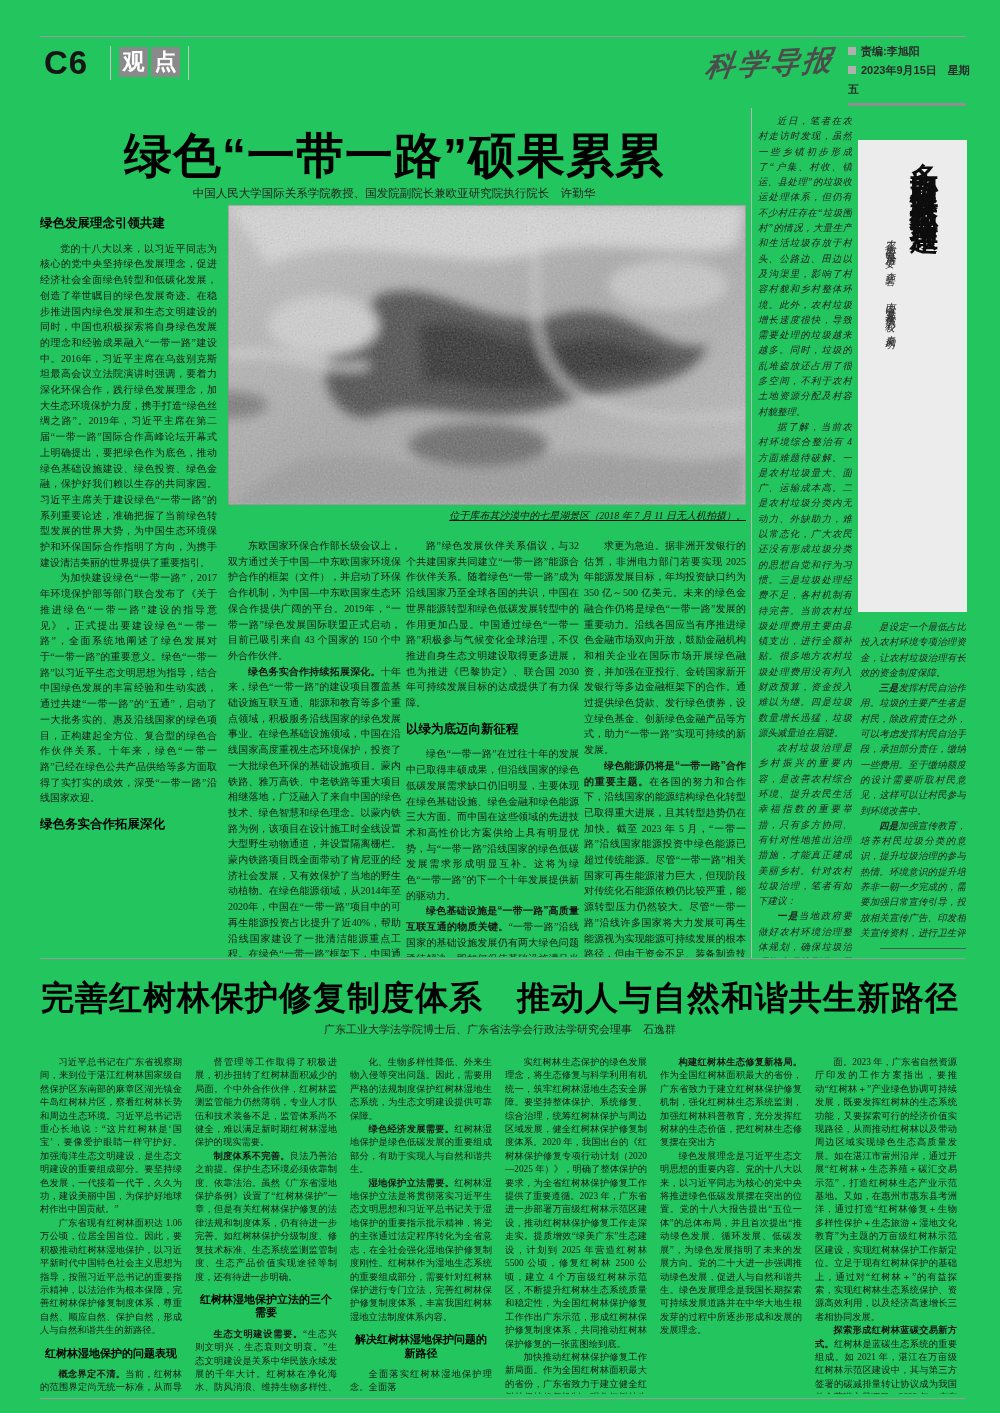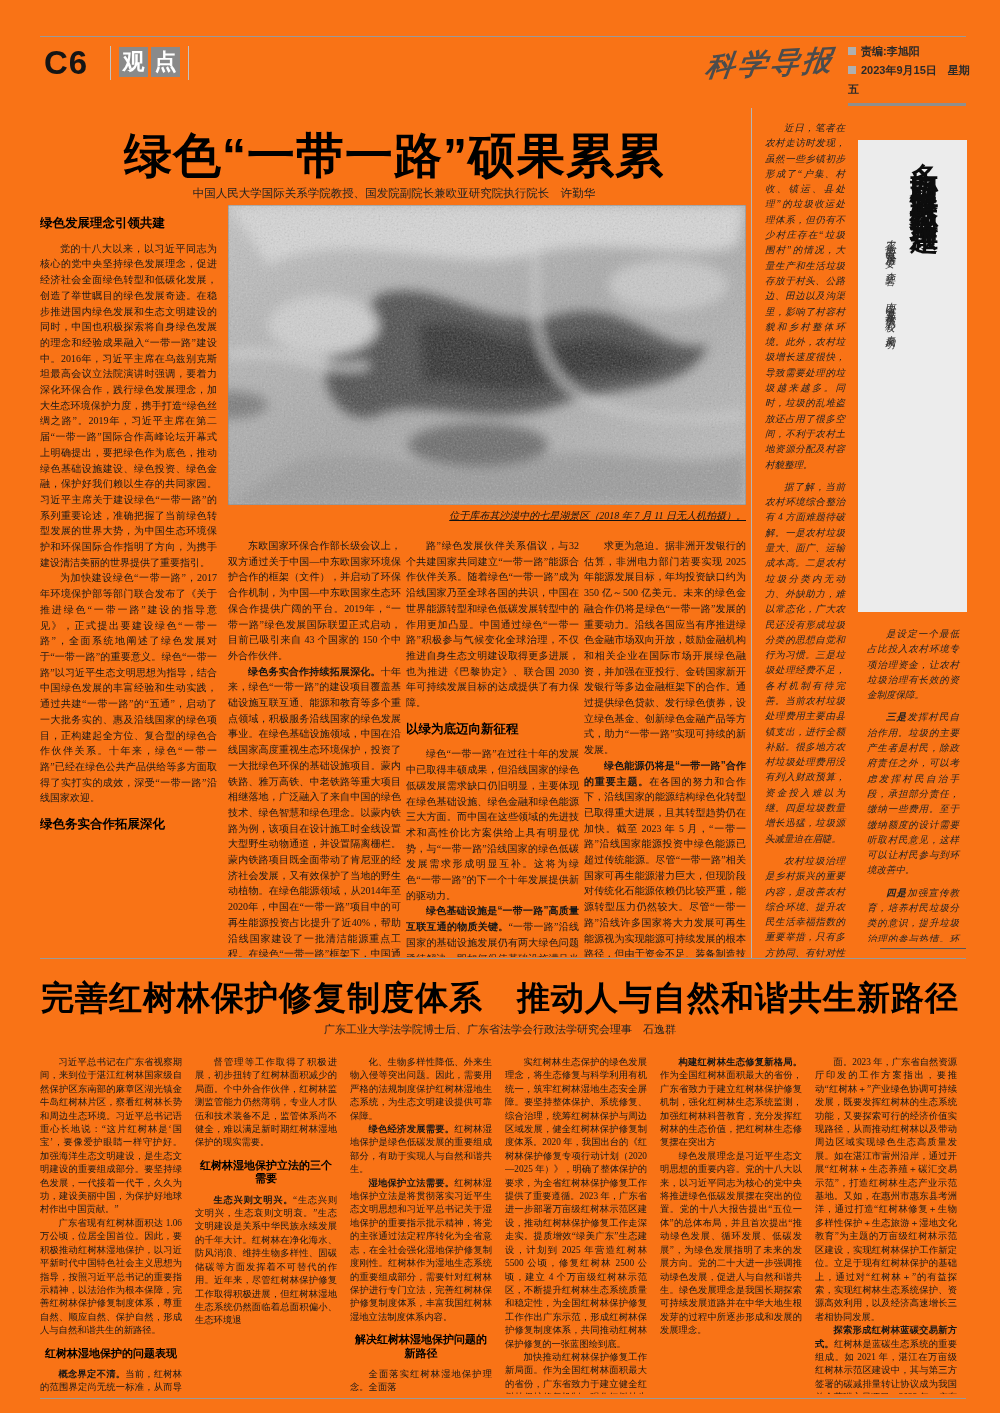--- a/index.html
+++ b/index.html
@@ -1,17 +1,17 @@
 <!DOCTYPE html>
 <html><head>
 <meta charset="utf-8">
 <style>
   html,body{margin:0;padding:0;}
   body{width:1000px;height:1413px;background:#fbfbfa;font-family:"Liberation Serif","DejaVu Serif",serif;color:#1b1b1b;}
-  #page{position:relative;width:1000px;height:1413px;overflow:hidden;background:#f97316;}
+  #page{position:relative;width:1000px;height:1413px;overflow:hidden;background:#22c55e;}
   .hairline{position:absolute;background:#9a9a9a;height:1px;}
   .vrule{position:absolute;background:#b5b5b5;width:1px;}
 
   
   #pagenum{position:absolute;left:44px;top:44px;font-family:"Liberation Sans",sans-serif;font-size:33px;font-weight:600;color:#151515;letter-spacing:1px;}
   .hsep{position:absolute;top:46px;width:1px;height:34px;background:#c3c3c3;}
   .secbox{position:absolute;top:47px;width:29px;height:30px;background:#8a8a8a;color:#fff;font-family:"Liberation Sans",sans-serif;font-weight:700;font-size:22px;line-height:30px;text-align:center;}
   #masthead{position:absolute;left:700px;top:44px;width:140px;text-align:center;font-family:"DejaVu Serif",serif;font-style:italic;font-weight:700;font-size:29px;color:#4c4c4c;transform:skewX(-10deg) rotate(-3deg);letter-spacing:3px;white-space:nowrap;}
   #issue{position:absolute;left:848px;top:42px;width:130px;font-family:"Liberation Sans",sans-serif;font-size:11px;font-weight:700;color:#2a2a2a;line-height:19px;}
   #issue .sq{display:inline-block;width:8px;height:8px;background:#b0b0b0;margin-right:5px;}
@@ -22,21 +22,21 @@
   #main-byline{position:absolute;left:40px;top:186px;width:708px;text-align:center;font-size:11.5px;color:#222;}
   .mcol{position:absolute;font-size:10px;line-height:15.7px;text-align:justify;overflow:hidden;color:#171717;}
   .mcol p{margin:0;text-indent:2em;}
   .mcol p b{font-family:"Liberation Sans",sans-serif;font-weight:700;}
   .mcol h4{font-family:"Liberation Sans",sans-serif;font-size:12.5px;font-weight:700;color:#000;margin:11px 0 9px 0;text-indent:0;}
   #photo{position:absolute;left:228px;top:205px;width:518px;height:300px;}
   #caption{position:absolute;left:228px;top:509px;width:518px;text-align:right;font-size:10px;font-style:italic;text-decoration:underline;color:#111;}
 
   
   .scol{position:absolute;font-size:9.5px;line-height:15.3px;text-align:justify;overflow:hidden;color:#222;font-style:italic;}
-  .scol p{margin:7px;text-indent:2em;}
+  .scol p{margin:0;text-indent:2em;}
   .scol p b{font-weight:700;}
   #sb-titleblock{position:absolute;left:858px;top:140px;width:109px;height:472px;background:#ececec;display:flex;flex-direction:row;justify-content:center;}
   #sb-vauthors{writing-mode:vertical-rl;font-size:10px;color:#333;padding-top:92px;margin-right:8px;letter-spacing:2px;font-style:italic;}
   #sb-vtitle{writing-mode:vertical-rl;font-family:"Liberation Sans",sans-serif;font-weight:700;font-size:28px;letter-spacing:5px;color:#0d0d0d;}
   #sb-endrule{position:absolute;left:880px;top:948px;width:86px;height:1px;background:#555;}
 
   
   #bot-title{position:absolute;left:40px;top:976px;width:920px;text-align:center;font-family:"Liberation Sans",sans-serif;font-weight:800;font-size:33px;color:#000;white-space:nowrap;letter-spacing:1px;}
   #bot-byline{position:absolute;left:40px;top:1022px;width:920px;text-align:center;font-size:11px;color:#222;}
   .bcol{position:absolute;top:1056px;width:142px;height:338px;font-size:9.3px;line-height:13.4px;text-align:justify;overflow:hidden;color:#171717;}
@@ -146,22 +146,23 @@
   <div id="bot-byline">广东工业大学法学院博士后、广东省法学会行政法学研究会理事　石逸群</div>
 
   <div class="bcol" style="left:40px;">
       <p>习近平总书记在广东省视察期间，来到位于湛江红树林国家级自然保护区东南部的麻章区湖光镇金牛岛红树林片区，察看红树林长势和周边生态环境。习近平总书记语重心长地说：“这片红树林是‘国宝’，要像爱护眼睛一样守护好。加强海洋生态文明建设，是生态文明建设的重要组成部分。要坚持绿色发展，一代接着一代干，久久为功，建设美丽中国，为保护好地球村作出中国贡献。”</p>
       <p>广东省现有红树林面积达 1.06 万公顷，位居全国首位。因此，要积极推动红树林湿地保护，以习近平新时代中国特色社会主义思想为指导，按照习近平总书记的重要指示精神，以法治作为根本保障，完善红树林保护修复制度体系，尊重自然、顺应自然、保护自然，形成人与自然和谐共生的新路径。</p>
       <h4>红树林湿地保护的问题表现</h4>
       <p><b>概念界定不清。</b>当前，红树林的范围界定尚无统一标准，从而导致各省红树林生态修复、监测监管、行政执法等工作存在较大差异。现有《广西壮族自治区红树林资源保护条例》《海南省红树林保护规定》分别对红树林保护的范围作出了明确规定，但两部地方性法规给出的红树林定义却不相同。除了沿海滩涂之外，广西壮族自治区还将“入海河口”范围内的红树林、也纳入保护的范围。那么，广东省在展开红树林保护行动时，应采取什么样的标准，决定其保护程度的大小。</p>
     </div>
   <div class="bcol" style="left:195px;">
       <p>督管理等工作取得了积极进展，初步扭转了红树林面积减少的局面。个中外合作伙伴，红树林监测监管能力仍然薄弱，专业人才队伍和技术装备不足，监管体系尚不健全，难以满足新时期红树林湿地保护的现实需要。</p>
+      <p><b>制度体系不完善。</b>良法乃善治之前提。保护生态环境必须依靠制度、依靠法治。虽然《广东省湿地保护条例》设置了“红树林保护”一章，但是有关红树林保护修复的法律法规和制度体系，仍有待进一步完善。如红树林保护分级制度、修复技术标准、生态系统监测监管制度、生态产品价值实现途径等制度，还有待进一步明确。</p>
       <h4>红树林湿地保护立法的三个需要</h4>
-      <p><b>生态兴则文明兴。</b>“生态兴则文明兴，生态衰则文明衰。”生态文明建设是关系中华民族永续发展的千年大计。红树林在净化海水、防风消浪、维持生物多样性、固碳储碳等方面发挥着不可替代的作用。近年来，尽管红树林保护修复工作取得积极进展，但红树林湿地生态系统仍然面临着总面积偏小、生态环境退</p>
+      <p><b>生态文明建设需要。</b>“生态兴则文明兴，生态衰则文明衰。”生态文明建设是关系中华民族永续发展的千年大计。红树林在净化海水、防风消浪、维持生物多样性、固碳储碳等方面发挥着不可替代的作用。近年来，尽管红树林保护修复工作取得积极进展，但红树林湿地生态系统仍然面临着总面积偏小、生态环境退</p>
     </div>
   <div class="bcol" style="left:350px;">
       <p>化、生物多样性降低、外来生物入侵等突出问题。因此，需要用严格的法规制度保护红树林湿地生态系统，为生态文明建设提供可靠保障。</p>
       <p><b>绿色经济发展需要。</b>红树林湿地保护是绿色低碳发展的重要组成部分，有助于实现人与自然和谐共生。</p>
       <p><b>湿地保护立法需要。</b>红树林湿地保护立法是将贯彻落实习近平生态文明思想和习近平总书记关于湿地保护的重要指示批示精神，将党的主张通过法定程序转化为全省意志，在全社会强化湿地保护修复制度刚性。红树林作为湿地生态系统的重要组成部分，需要针对红树林保护进行专门立法，完善红树林保护修复制度体系，丰富我国红树林湿地立法制度体系内容。</p>
       <h4>解决红树林湿地保护问题的新路径</h4>
       <p>全面落实红树林湿地保护理念。全面落</p>
     </div>
   <div class="bcol" style="left:505px;">
       <p>实红树林生态保护的绿色发展理念，将生态修复与科学利用有机统一，筑牢红树林湿地生态安全屏障。要坚持整体保护、系统修复、综合治理，统筹红树林保护与周边区域发展，健全红树林保护修复制度体系。2020 年，我国出台的《红树林保护修复专项行动计划（2020—2025 年）》，明确了整体保护的要求，为全省红树林保护修复工作提供了重要遵循。2023 年，广东省进一步部署万亩级红树林示范区建设，推动红树林保护修复工作走深走实。提质增效“绿美广东”生态建设，计划到 2025 年营造红树林 5500 公顷，修复红树林 2500 公顷，建立 4 个万亩级红树林示范区，不断提升红树林生态系统质量和稳定性，为全国红树林保护修复工作作出广东示范，形成红树林保护修复制度体系，共同推动红树林保护修复的一张蓝图绘到底。</p>

